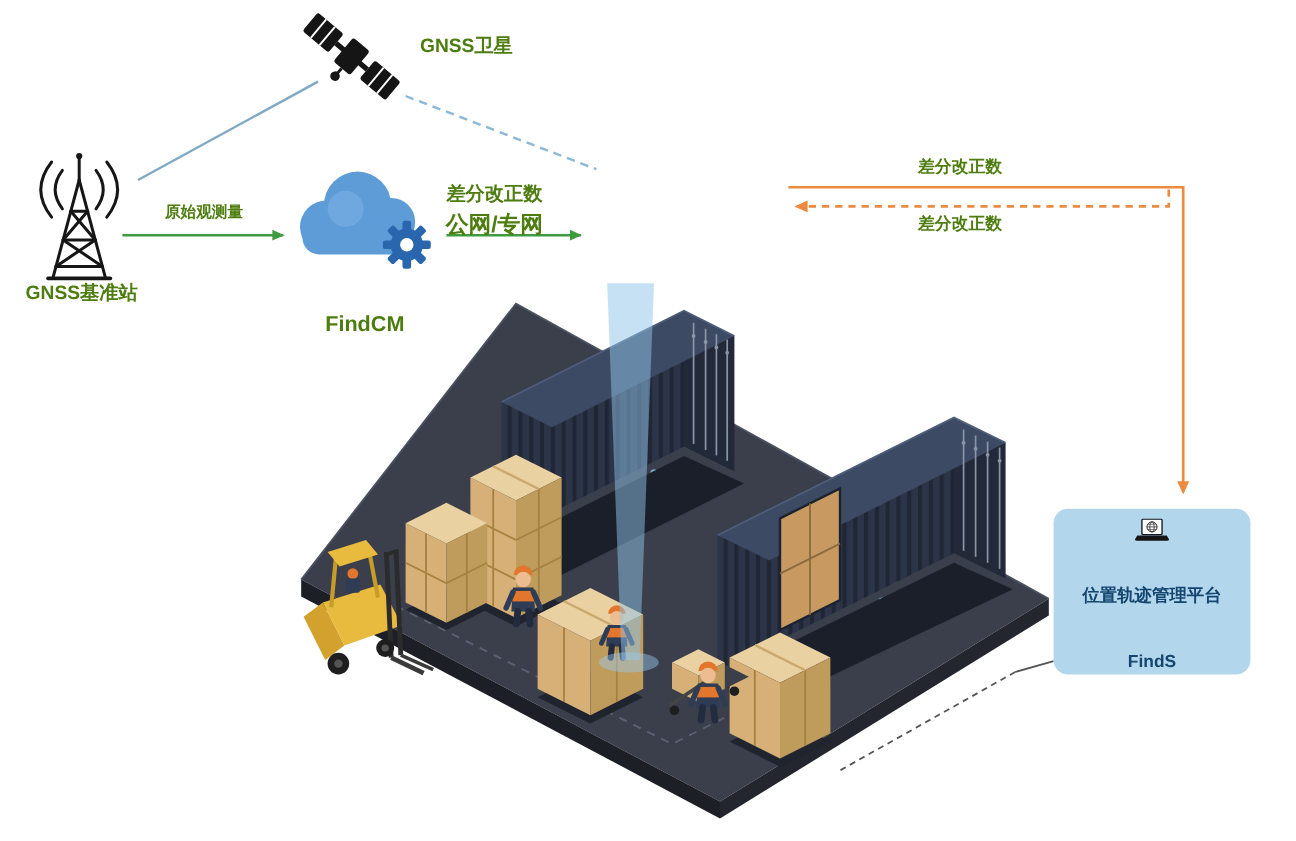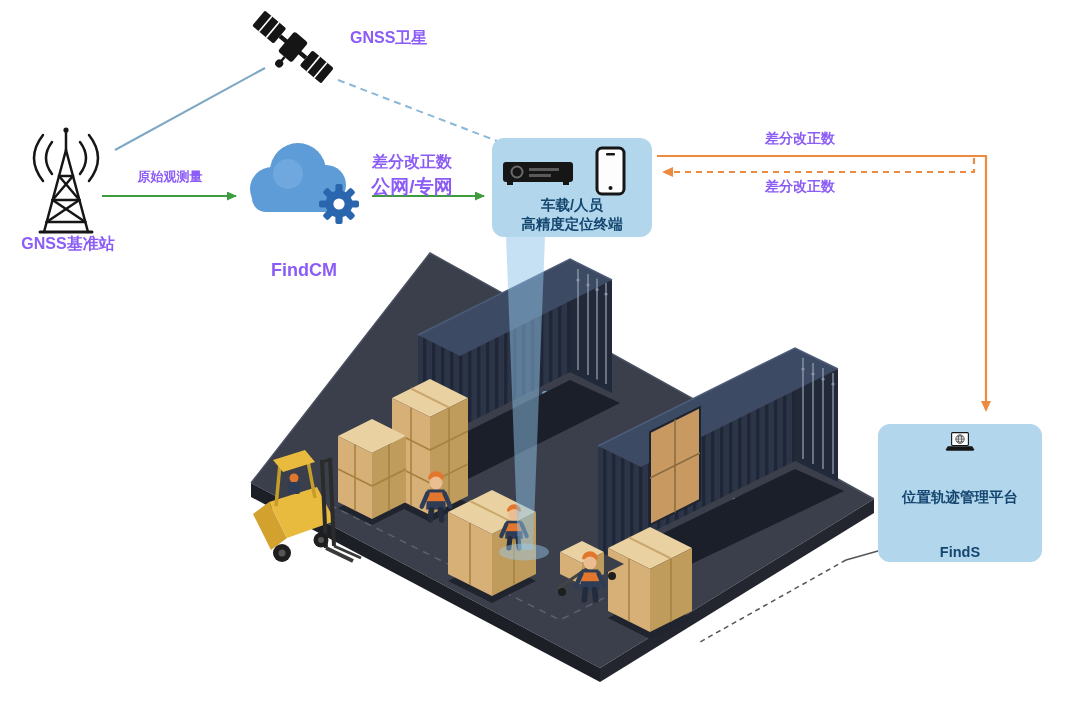--- a/index.html
+++ b/index.html
@@ -1,21 +1,21 @@
 <!DOCTYPE html>
 <html><head>
 <meta charset="utf-8">
 <style>
   html,body{margin:0;padding:0;background:#fff;}
   .canvas{
     position:relative;width:1080px;height:701px;background:#ffffff;overflow:hidden;
     font-family:"Liberation Sans","DejaVu Sans",sans-serif;
   }
   .scene-svg{position:absolute;left:0;top:0;width:1080px;height:701px;}
-  .lbl{position:absolute;color:#8b5cf6;white-space:nowrap;}
+  .lbl{position:absolute;color:#4d7c0f;white-space:nowrap;}
   .lbl-big{font-size:16px;font-weight:700;}
   .lbl-small{font-size:13px;font-weight:600;}
   .lbl-mid{font-size:14px;font-weight:700;}
   .center{text-align:center;}
   .panel{
     position:absolute;background:#b2d6ec;border-radius:12px;
     display:flex;flex-direction:column;align-items:center;
   }
   .panel-terminal{left:492px;top:138px;width:160px;height:99px;}
   .panel-finds{left:878px;top:424px;width:164px;height:138px;gap:36px;}
@@ -246,39 +246,20 @@
     <use href="#worker" transform="translate(590,600) scale(1.9)"></use>
   </g>
 
   <line x1="878" y1="551" x2="846" y2="560" stroke="#555" stroke-width="1.5"></line>
   <polyline points="846,560 700,642" fill="none" stroke="#555" stroke-width="1.5" stroke-dasharray="5 4"></polyline>
 
   <polygon points="506,236 545,236 533,550 518,550" fill="#8fc3e9" opacity="0.5"></polygon>
   <ellipse cx="524" cy="552" rx="25" ry="8.5" fill="#9ccdf0" opacity="0.45"></ellipse>
 </svg>
 
-<div class="panel panel-terminal">
-  <svg class="panel-icons" width="150" height="50" viewBox="0 0 150 50">
-    <g>
-      <rect x="6" y="16" width="70" height="20" rx="3" fill="#161616"></rect>
-      <circle cx="20" cy="26" r="5.5" fill="none" stroke="#6a6a6a" stroke-width="2"></circle>
-      <rect x="32" y="22" width="30" height="3" fill="#5a5a5a"></rect>
-      <rect x="32" y="28" width="22" height="3" fill="#5a5a5a"></rect>
-      <rect x="10" y="36" width="6" height="3" fill="#161616"></rect>
-      <rect x="66" y="36" width="6" height="3" fill="#161616"></rect>
-    </g>
-    <g>
-      <rect x="100" y="2" width="27" height="46" rx="5" fill="#fdfdfd" stroke="#161616" stroke-width="3"></rect>
-      <rect x="109" y="7" width="9" height="2.5" rx="1" fill="#161616"></rect>
-      <circle cx="113.5" cy="42" r="2" fill="#161616"></circle>
-    </g>
-  </svg>
-  <div class="panel-line">车载/人员</div>
-  <div class="panel-line">高精度定位终端</div>
-</div>
 
 <div class="panel panel-finds">
   <svg class="panel-icons" width="96" height="62" viewBox="0 0 96 62">
     <rect x="22" y="2" width="52" height="40" rx="3" fill="#ffffff" stroke="#161616" stroke-width="3.5"></rect>
     <circle cx="48" cy="22" r="13" fill="none" stroke="#161616" stroke-width="2.2"></circle>
     <ellipse cx="48" cy="22" rx="5.5" ry="13" fill="none" stroke="#161616" stroke-width="1.8"></ellipse>
     <line x1="35" y1="22" x2="61" y2="22" stroke="#161616" stroke-width="1.8"></line>
     <line x1="37.5" y1="15" x2="58.5" y2="15" stroke="#161616" stroke-width="1.5"></line>
     <line x1="37.5" y1="29" x2="58.5" y2="29" stroke="#161616" stroke-width="1.5"></line>
     <path d="M 10 44 H 86 L 92 54 Q 92 58 87 58 H 9 Q 4 58 4 54 Z" fill="#161616"></path>

